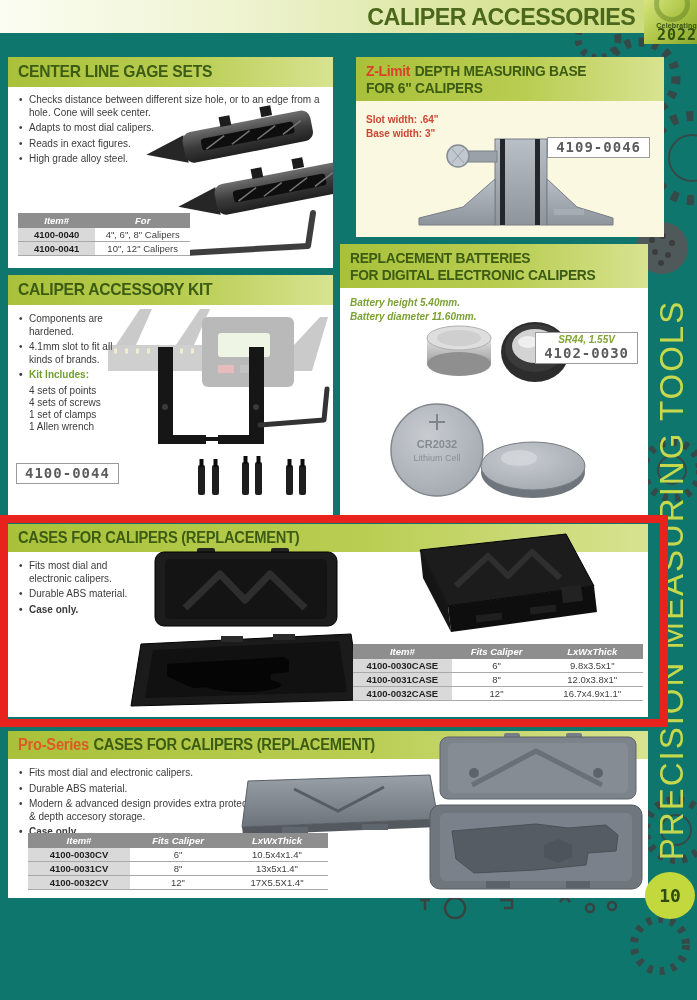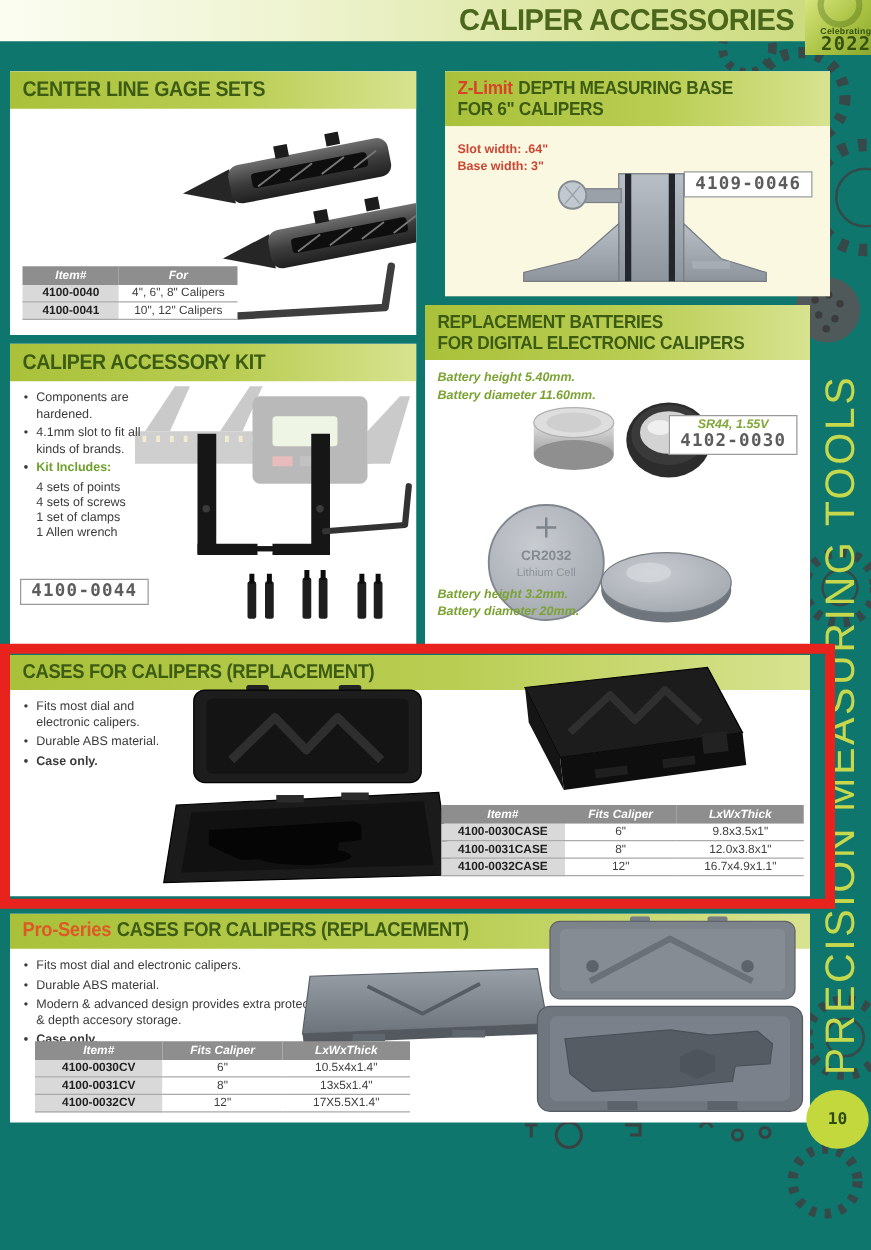--- a/index.html
+++ b/index.html
@@ -27,21 +27,21 @@
     font-family:"DejaVu Sans Mono", monospace; }
 
   
   .sidebar-vertical { position:absolute; left:372px; top:556px; width:600px; height:48px;
     transform:rotate(-90deg); color:#c6d94c; font-size:33px; letter-spacing:2px; line-height:48px;
     text-align:center; z-index:2; font-weight:400; white-space:nowrap; }
 
   
   .page-badge { position:absolute; left:645px; top:872px; width:50px; height:47px; border-radius:50%;
     background:#c3d83c; z-index:6; display:flex; align-items:center; justify-content:center;
-    color:#2f4a10; font-weight:bold; font-size:13px; font-family:"DejaVu Sans Mono",monospace; }
+    color:#2f4a10; font-weight:bold; font-size:18px; font-family:"DejaVu Sans Mono",monospace; }
 
   
   .panel { position:absolute; background:#ffffff; z-index:3; overflow:hidden; }
   .bar { height:30px; background:linear-gradient(90deg,#a9c13a 0%,#b9cd52 55%,#d8e390 100%);
     display:flex; align-items:center; padding-left:10px; }
   .bar-title { color:#3c5c14; font-weight:bold; font-size:17px; letter-spacing:-0.3px;
     transform:scaleX(0.92); transform-origin:left center; white-space:nowrap; }
   .bar-2l { height:44px; flex-direction:column; align-items:flex-start; justify-content:center; }
   .bar-2l .bar-title { font-size:15px; line-height:17px; }
   .accent-red { color:#d8432a; margin-right:5px; }
@@ -125,20 +125,26 @@
     <span class="logo-celebrating">Celebrating</span>
     <span class="logo-year">2022</span>
   </div>
 
   <div class="sidebar-vertical">PRECISION MEASURING TOOLS</div>
 
   <div class="panel" style="left:8px; top:57px; width:325px; height:211px;">
     <div class="bar">
       <span class="bar-title">CENTER LINE GAGE SETS</span>
     </div>
+    <div class="bullets" style="left:10px; top:37px; width:305px;">
+      <div class="bullet">Checks distance between different size hole, or to an edge from a hole. Cone will seek center.</div>
+      <div class="bullet">Adapts to most dial calipers.</div>
+      <div class="bullet">Reads in exact figures.</div>
+      <div class="bullet">High grade alloy steel.</div>
+    </div>
     <svg class="imgbox" style="left:120px; top:48px; width:205px; height:155px;" viewBox="0 0 205 155">
       <defs>
         <linearGradient id="steel" x1="0" y1="0" x2="0" y2="1">
           <stop offset="0" stop-color="#6e6e6e"></stop>
             <stop offset="0.5" stop-color="#3c3c3c"></stop>
             <stop offset="1" stop-color="#202020"></stop>
         </linearGradient>
       </defs>
       <g transform="rotate(-11 100 40)">
         <polygon points="18,34 58,22 58,50" fill="#262626"></polygon>
@@ -245,24 +251,20 @@
       <text x="72" y="138" text-anchor="middle" font-size="11" font-weight="bold" fill="#848a91">CR2032</text>
       <text x="72" y="151" text-anchor="middle" font-size="9" fill="#8a9097">Lithium Cell</text>
       <ellipse cx="168" cy="162" rx="52" ry="26" fill="#6f757c"></ellipse>
       <ellipse cx="168" cy="156" rx="52" ry="24" fill="url(#coin)" stroke="#767c83"></ellipse>
       <ellipse cx="154" cy="148" rx="18" ry="8" fill="#d7dade" opacity="0.7"></ellipse>
     </svg>
     <div class="item-badge" style="right:10px; top:88px;">
       <div class="lbl">SR44, 1.55V</div>
       <div class="num">4102-0030</div>
     </div>
-    <div class="spec-green" style="position:absolute; left:10px; top:225px;">
-      <div>Battery height 3.2mm.</div>
-      <div>Battery diameter 20mm.</div>
-    </div>
   </div>
 
   <div class="panel" style="left:8px; top:275px; width:325px; height:242px;">
     <div class="bar">
       <span class="bar-title">CALIPER ACCESSORY KIT</span>
     </div>
     <div class="bullets" style="left:10px; top:38px; width:100px;">
       <div class="bullet">Components are hardened.</div>
       <div class="bullet">4.1mm slot to fit all kinds of brands.</div>
       <div class="bullet b-green">Kit Includes:</div>

